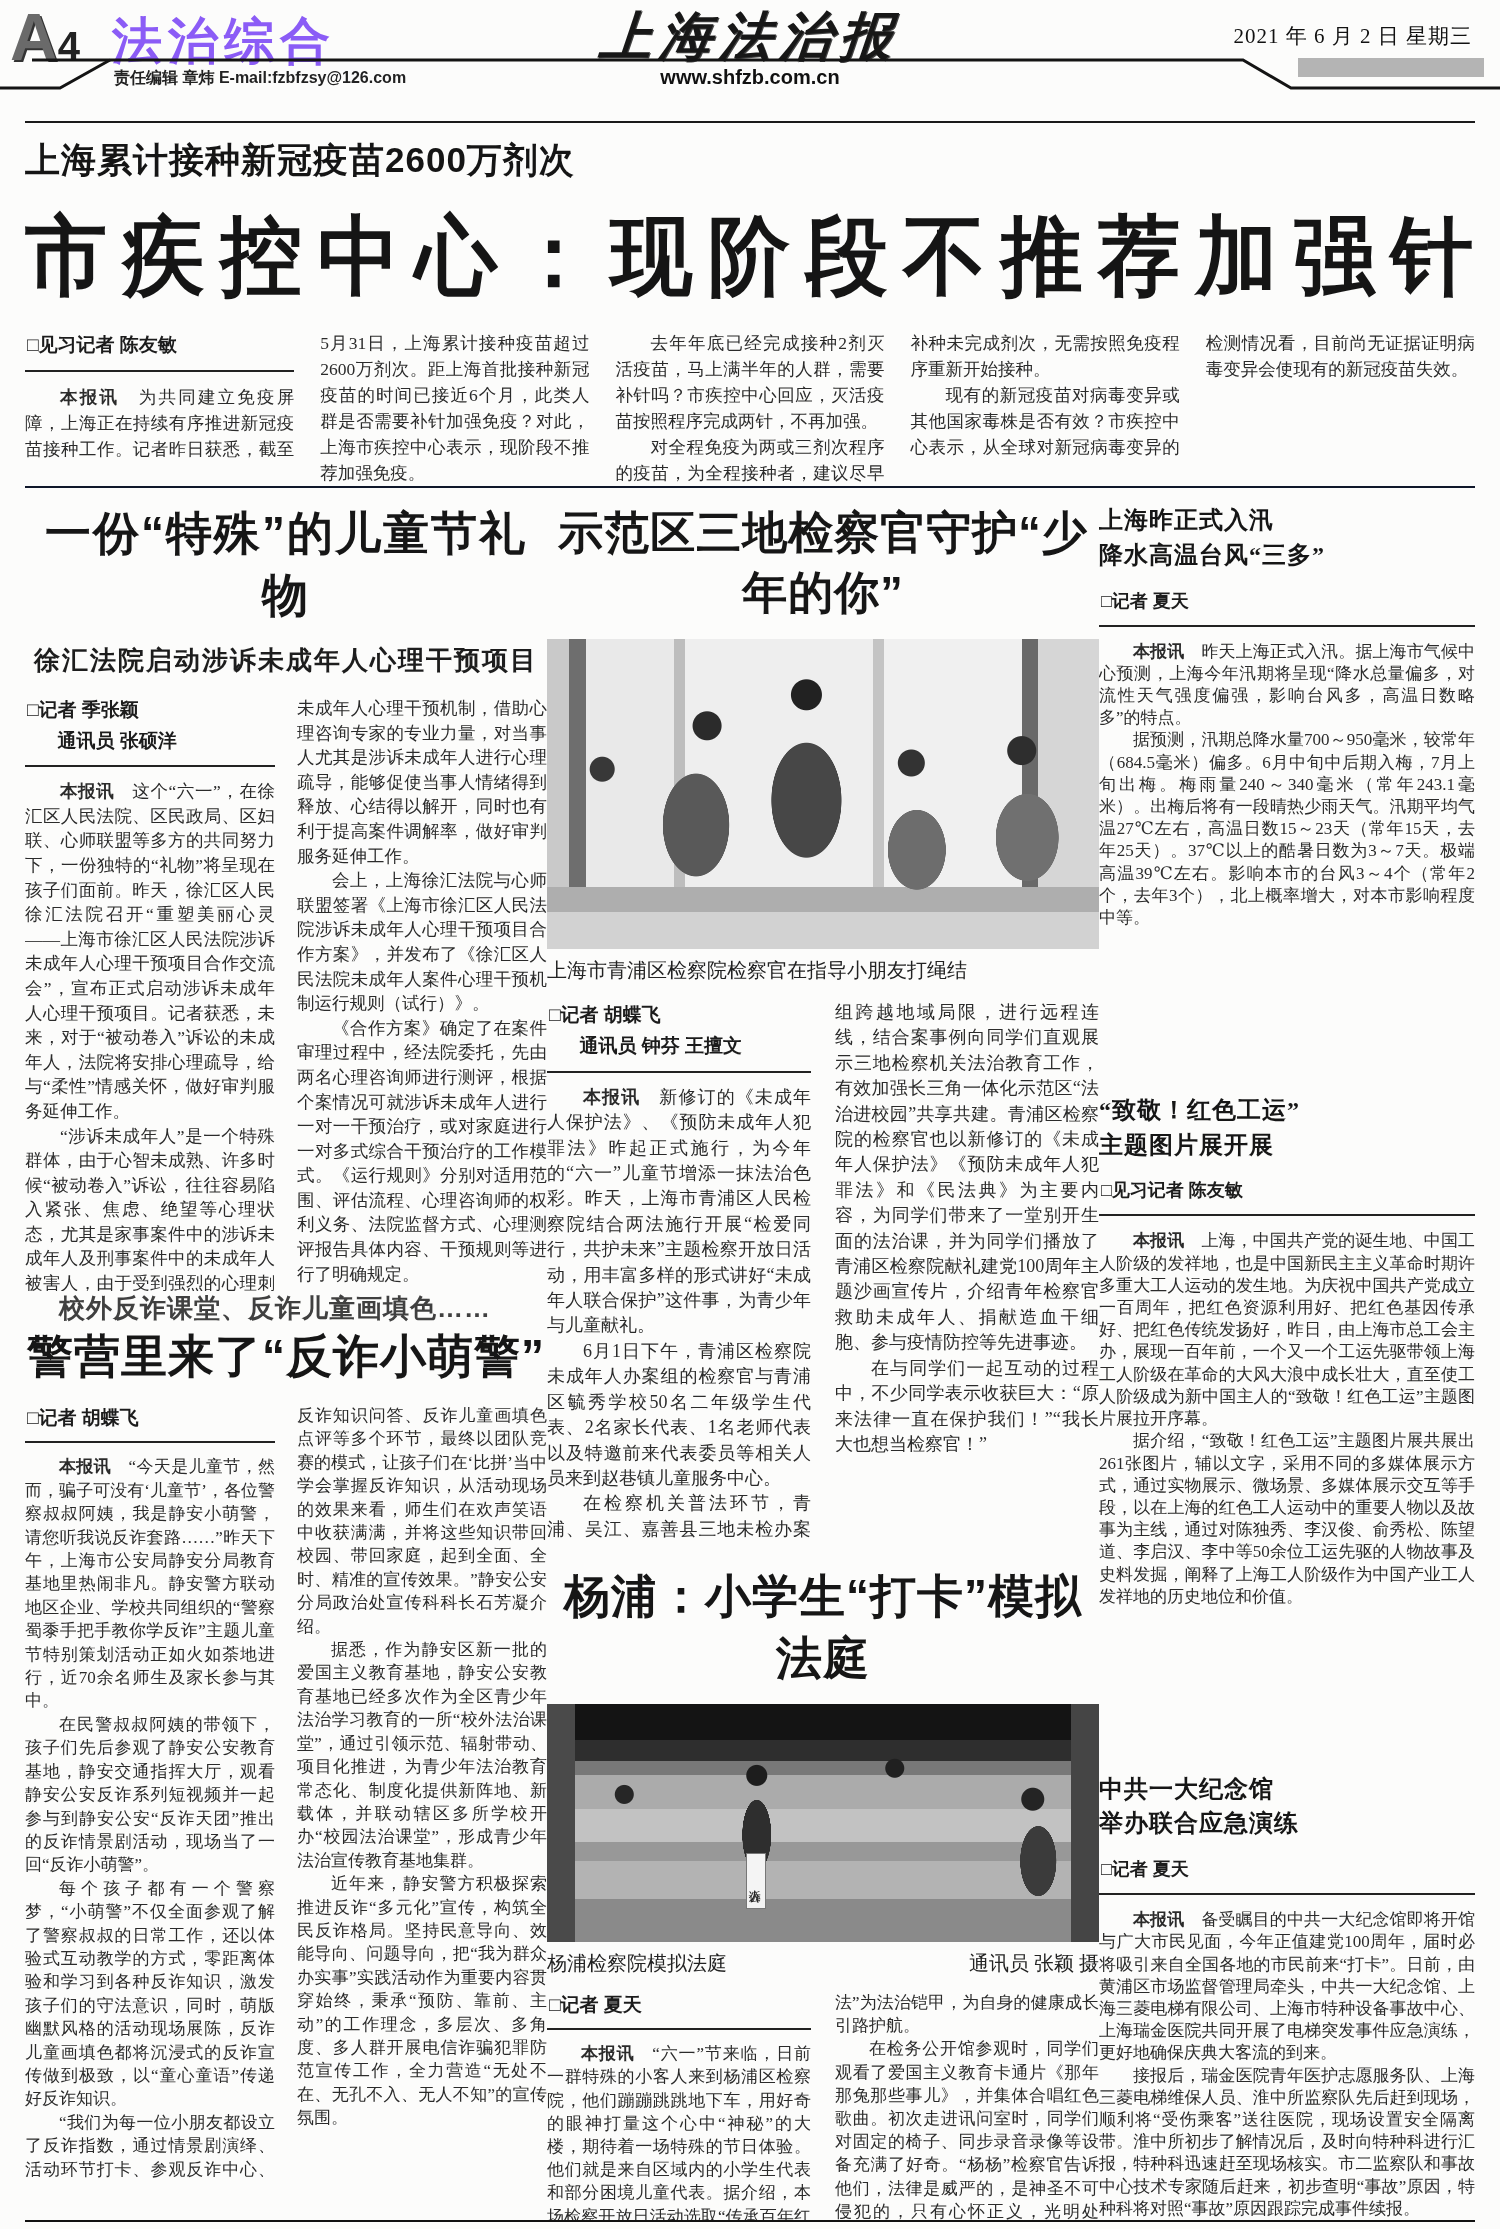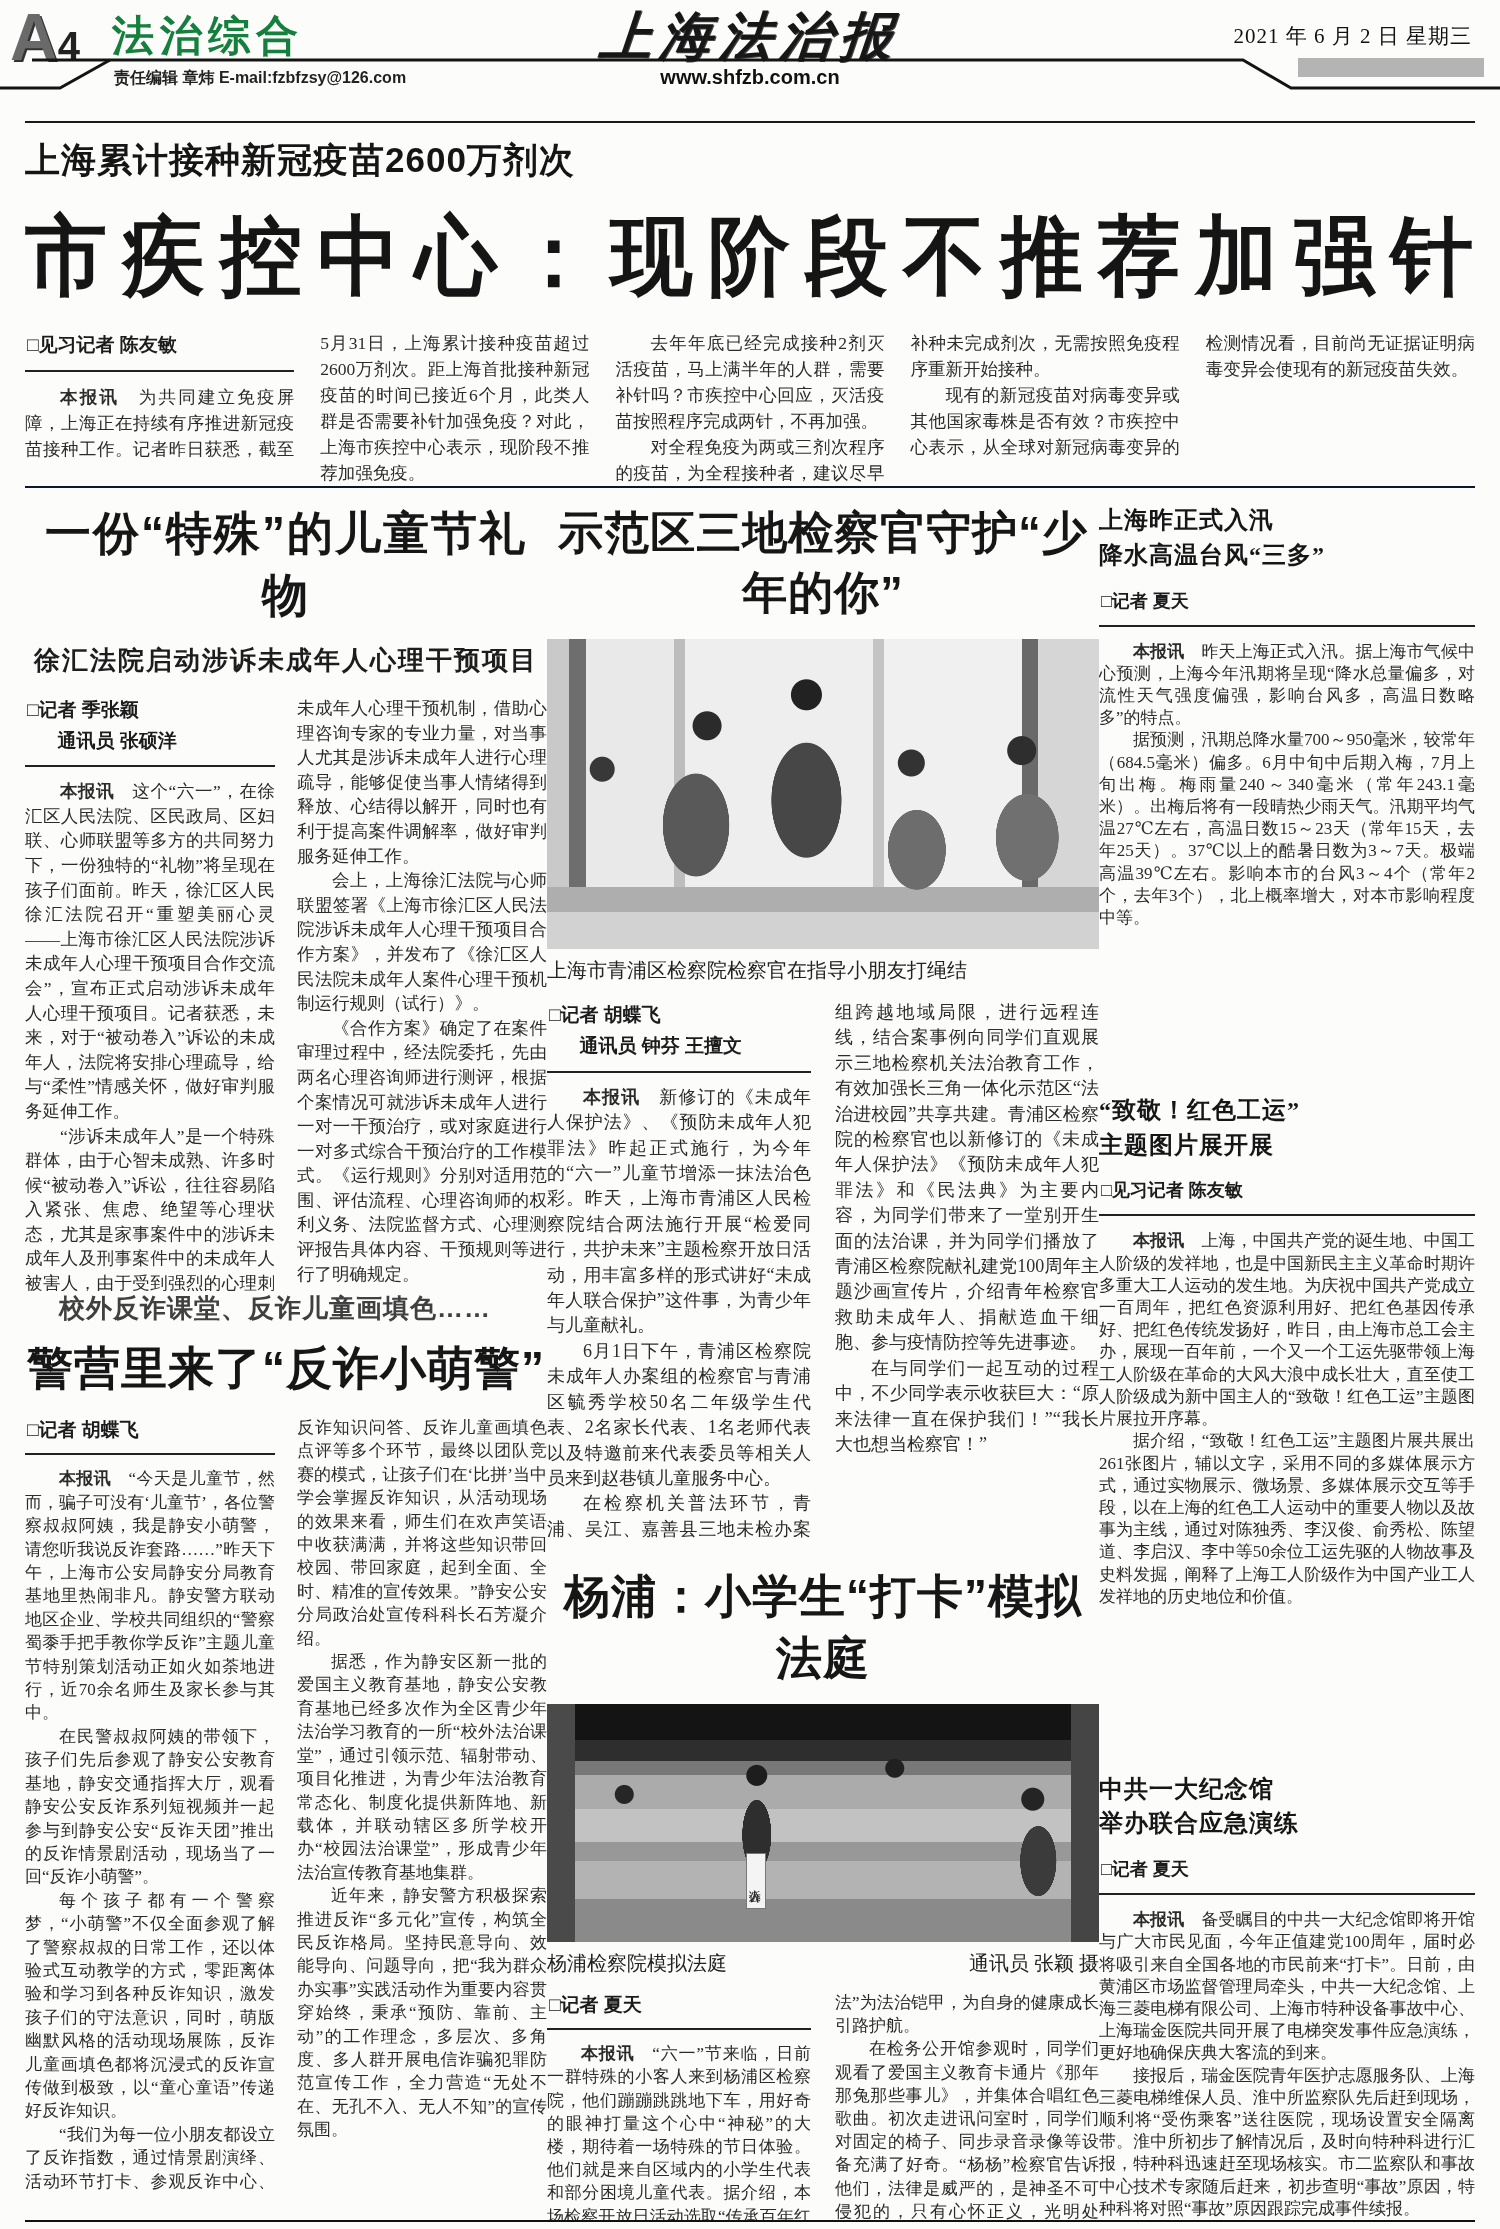--- a/index.html
+++ b/index.html
@@ -13,22 +13,22 @@
 
   
   .header { position:absolute; top:0; left:0; right:0; height:120px; }
   .hdr-rules { position:absolute; inset:0; width:100%; height:100%; pointer-events:none; }
   .ed-badge { position:absolute; left:10px; top:4px; width:92px; height:82px; }
   .ed-letter { font-family:"Liberation Sans",sans-serif; font-weight:900; font-size:66px; color:#6a6a6a;
                text-shadow:2px 2px 0 #333; line-height:1; }
   .ed-num { font-family:"Liberation Sans",sans-serif; font-weight:900; font-size:40px; color:#222; }
   .ed-ellipse { position:absolute; left:-2px; top:52px; width:92px; height:28px; border-radius:50%;
                 background:#8d8d8d; z-index:-1; }
-  .section-title { position:absolute; left:112px; top:8px; font-size:42px; font-weight:900;
-                   letter-spacing:6px; color:#15803d; font-family:"Liberation Sans",sans-serif; }
+  .section-title { position:absolute; left:112px; top:8px; font-size:50px; font-weight:900;
+                   letter-spacing:6px; color:#8b5cf6; font-family:"Liberation Sans",sans-serif; }
   .editor-line { position:absolute; left:114px; top:68px; font-size:16px; font-weight:bold;
                  color:#222; font-family:"Liberation Sans",sans-serif; }
   .masthead { position:absolute; left:0; right:0; top:2px; text-align:center; }
   .masthead-name { font-size:52px; font-weight:900; font-style:italic; letter-spacing:8px;
                    color:#171717; transform:skewX(-5deg); display:inline-block;
                    text-shadow:1px 1px 0 #444; }
   .website { position:absolute; left:0; right:0; top:66px; text-align:center; font-size:20px;
              font-weight:bold; color:#111; font-family:"Liberation Sans",sans-serif; }
   .dateline { position:absolute; right:28px; top:22px; font-size:21px; color:#111; letter-spacing:1px; }
   .graybar { position:absolute; right:16px; top:58px; width:186px; height:19px; background:#b4b4b4; }
@@ -61,21 +61,21 @@
   .art-title { font-family:"Liberation Sans",sans-serif; font-weight:900; color:#161616; }
   .tL1 { font-size:46px; text-align:center; letter-spacing:2px; }
   .tL1sub { font-size:26px; font-weight:700; text-align:center; margin-top:16px; letter-spacing:2px;
             font-family:"Liberation Sans",sans-serif; color:#1d1d1d; }
   .artL1 { height:788px; overflow:hidden; }
   .bodyL1 { margin-top:18px; height:650px; column-count:2; column-gap:22px; column-fill:auto;
             font-size:17.5px; line-height:24.6px; text-align:justify; overflow:hidden; }
   .artL2 { height:933px; overflow:hidden; }
   .kickL2 { font-size:26px; font-weight:700; padding-left:34px; letter-spacing:1px;
             font-family:"Liberation Sans",sans-serif; color:#404040; }
-  .tL2 { font-size:46px; text-align:center; margin-top:12px; letter-spacing:1px; }
+  .tL2 { font-size:46px; text-align:center; letter-spacing:1px; }
   .bodyL2 { margin-top:16px; height:792px; column-count:2; column-gap:22px; column-fill:auto;
             font-size:17px; line-height:23.4px; text-align:justify; overflow:hidden; }
 
   .tM1 { font-size:45px; text-align:center; letter-spacing:1px; }
   .photo { position:relative; width:100%; overflow:hidden; }
   .photo1 { margin-top:16px; height:310px;
     background-color:#d9d9d9;
     background-image:
       radial-gradient(circle at 47% 18%, #222 0 15px, rgba(0,0,0,0) 16px),
       radial-gradient(ellipse 58px 95px at 47% 52%, #474747 0 60%, rgba(0,0,0,0) 61%),

